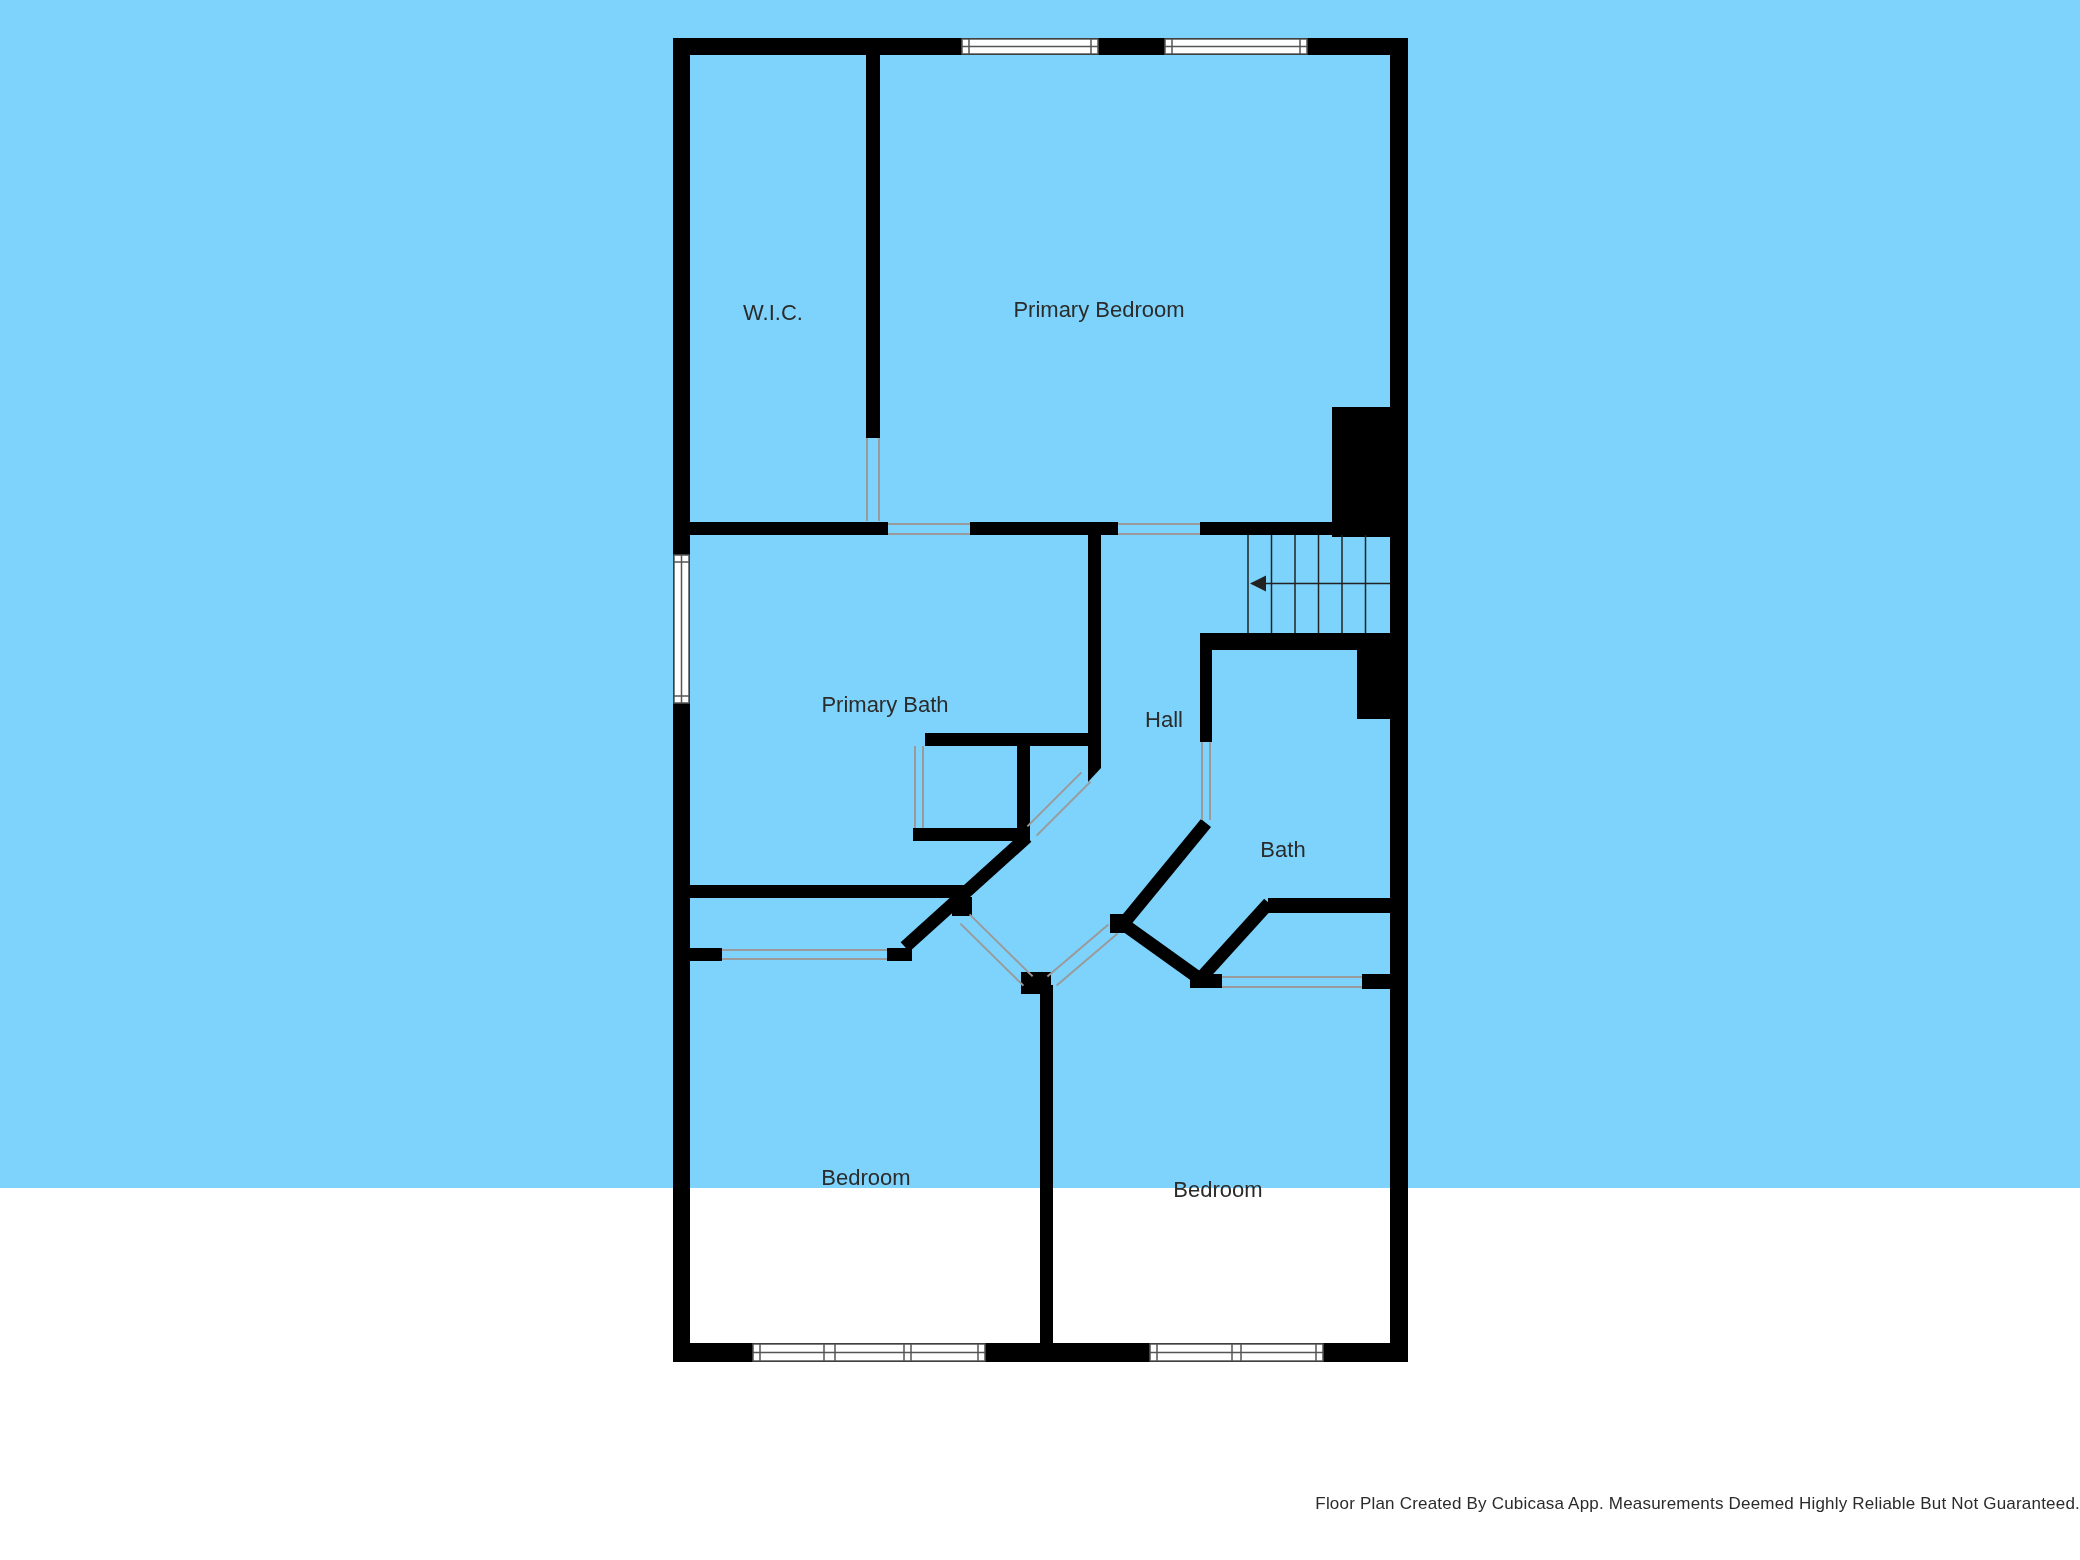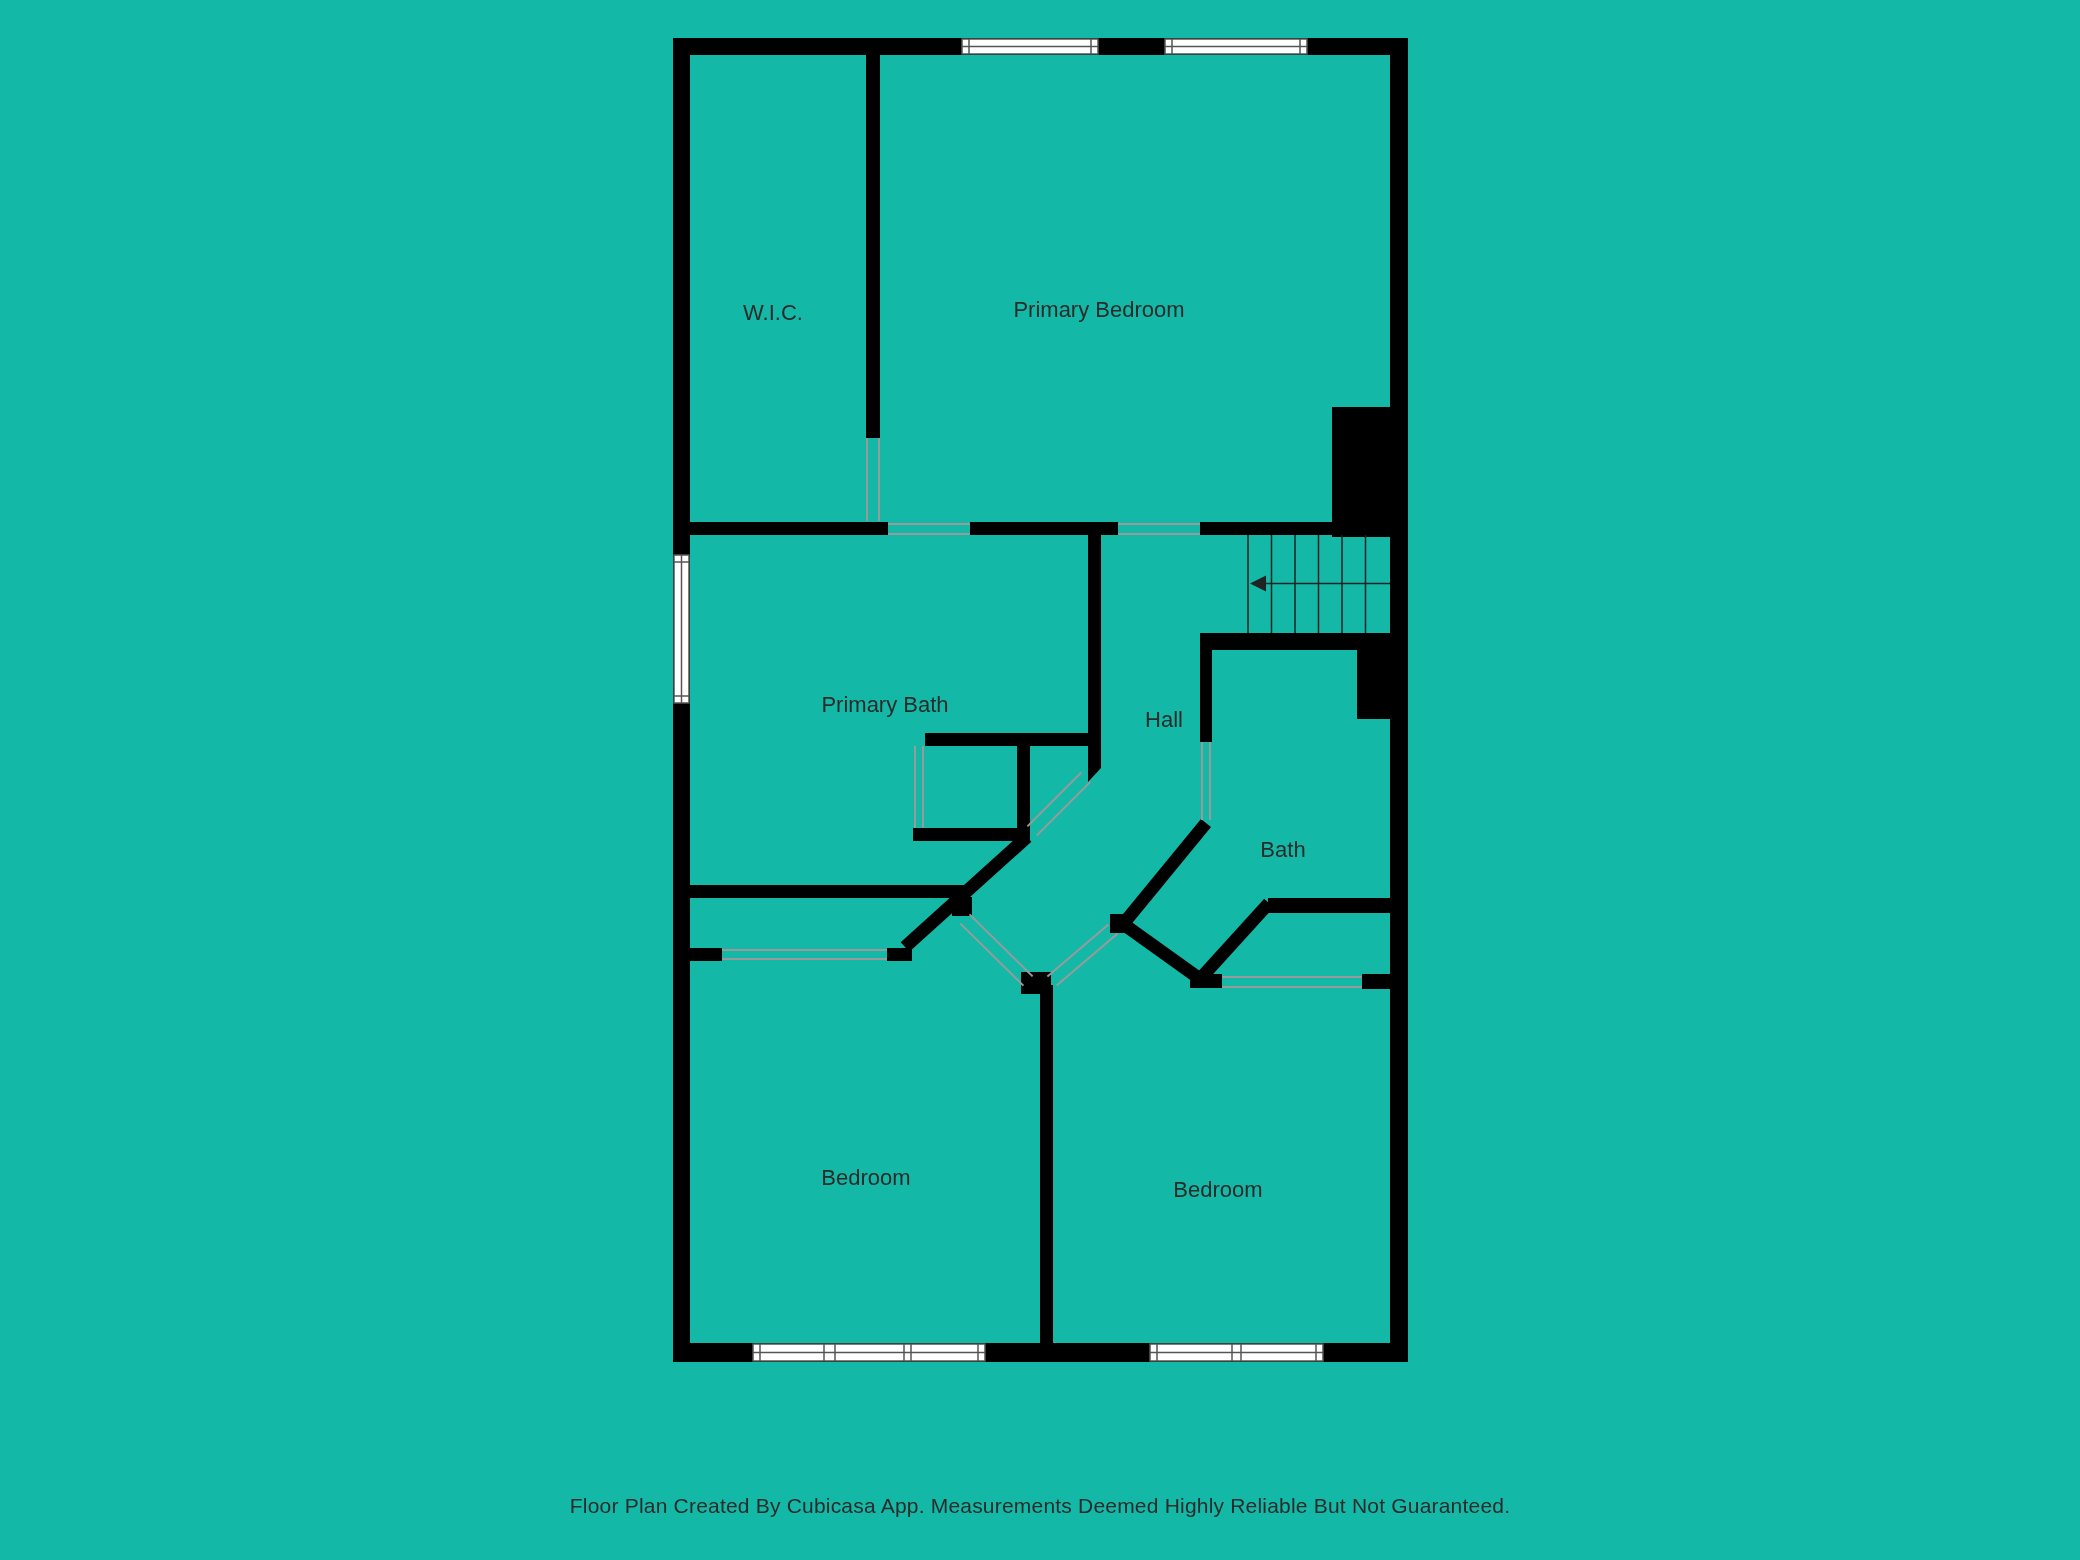--- a/index.html
+++ b/index.html
@@ -7,22 +7,22 @@
     padding: 0;
     width: 2080px;
     height: 1560px;
     background: #ffffff;
     font-family: "Liberation Sans", "DejaVu Sans", sans-serif;
     overflow: hidden;
   }
   .canvas {
     position: relative;
     width: 2080px;
-    height: 1560px;
-    background: #14b8a6;
+    height: 1188px;
+    background: #7dd3fc;
   }
   .plan-svg {
     position: absolute;
     left: 0;
     top: 0;
   }
   .wall { fill: var(--wall, #000000); }
   .diag-wall {
     stroke: var(--wall, #000000);
     stroke-width: 13;
@@ -53,22 +53,22 @@
     font-family: "Liberation Sans", "DejaVu Sans", sans-serif;
     font-size: 22px;
     fill: var(--label, #2b2b2b);
     text-anchor: middle;
   }
   .footer-note {
     position: absolute;
     top: 1494px;
     left: 0;
     width: 100%;
-    text-align: center;
-    font-size: 21px;
+    text-align: right;
+    font-size: 17px;
     color: var(--label, #2a2a2a);
     letter-spacing: 0.2px;
   }
 </style>
 </head>
 <body>
 
 <div class="canvas">
   <svg class="plan-svg" width="2080" height="1560" viewBox="0 0 2080 1560">
 

